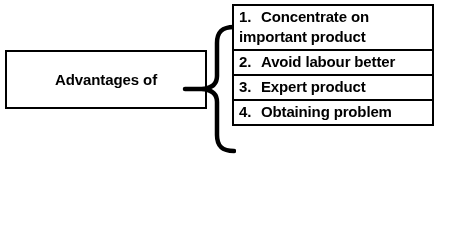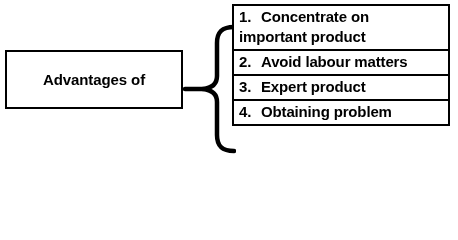--- a/index.html
+++ b/index.html
@@ -22,21 +22,21 @@
     left: 0; top: 0;
     width: 458px;
     height: 165px;
   }
 
   
   .root-box {
     position: absolute;
     left: 5px;
     top: 50px;
-    width: 178px;
+    width: 202px;
     height: 59px;
     border: 2.5px solid #000000;
     background: #ffffff;
     box-sizing: border-box;
     display: flex;
     flex-direction: column;
     align-items: center;
     justify-content: center;
     line-height: 1.28;
   }
@@ -60,21 +60,21 @@
     display: block;
     width: 100%;
     height: 100%;
   }
 
   
   .list-column {
     position: absolute;
     left: 232px;
     top: 4px;
-    width: 218px;
+    width: 202px;
     border: 2.5px solid #000000;
     border-bottom: none;
     background: #404040;
     box-sizing: border-box;
   }
   .list-item {
     border-bottom: 2.5px solid #000000;
     box-sizing: border-box;
     padding: 1px 0 2px 5px;
     background: #ffffff;
@@ -114,21 +114,21 @@
   </div>
 
   <div class="list-column">
 
     <div class="list-item">
       <div class="item-line"><span class="item-num">1.</span><span>Concentrate on</span></div>
       <div class="item-line">important product</div>
     </div>
 
     <div class="list-item">
-      <div class="item-line"><span class="item-num">2.</span><span>Avoid labour matters</span></div>
+      <div class="item-line"><span class="item-num">2.</span><span>Avoid labour better</span></div>
     </div>
 
     <div class="list-item">
       <div class="item-line"><span class="item-num">3.</span><span>Expert product</span></div>
     </div>
 
     <div class="list-item">
       <div class="item-line"><span class="item-num">4.</span><span>Obtaining problem</span></div>
     </div>
 

